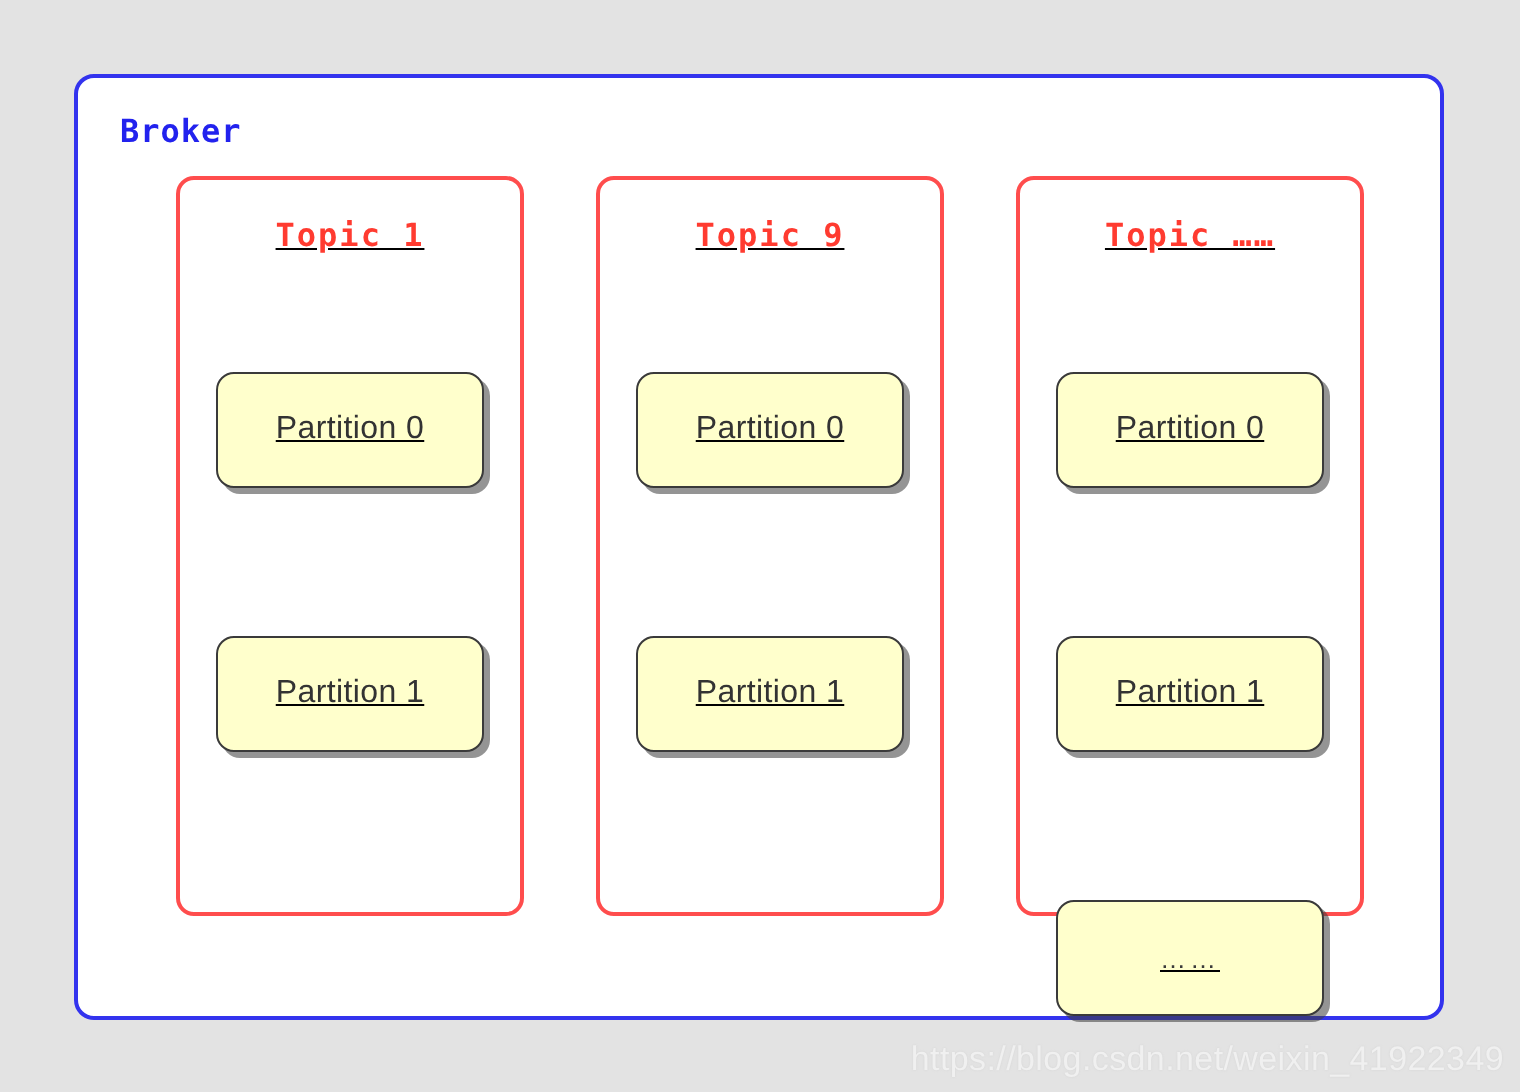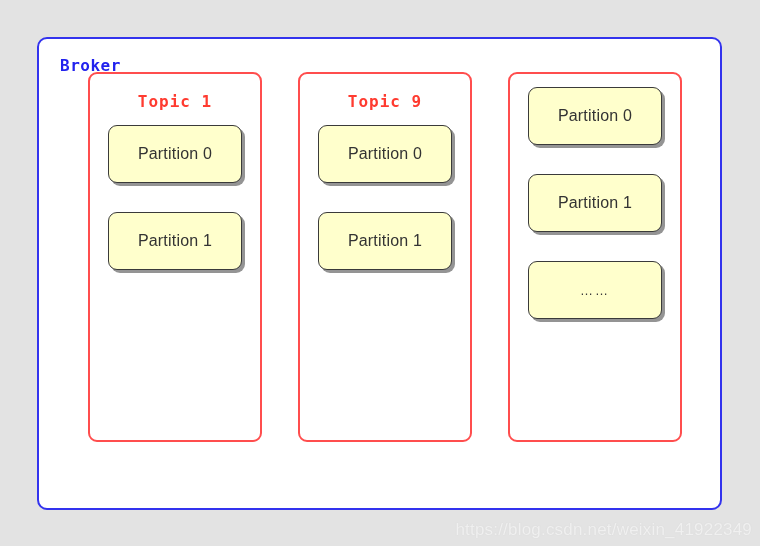--- a/index.html
+++ b/index.html
@@ -42,25 +42,26 @@
     font-size: 16px;
     font-weight: bold;
     letter-spacing: 0.5px;
     white-space: nowrap;
   }
 
   
   .topics-row {
     position: absolute;
     left: 49px;
-    top: 33px;
+    top: 49px;
     width: 594px;
     height: 370px;
     display: flex;
     justify-content: space-between;
+    text-decoration: underline;
   }
 
   .topic-box {
     position: relative;
     width: 174px;
     height: 370px;
     box-sizing: border-box;
     background: #ffffff;
     border: 2px solid #ff4d4d;
     border-radius: 9px;
@@ -99,20 +100,21 @@
     box-shadow: 3px 3px 0 rgba(60, 60, 60, 0.55);
     display: flex;
     align-items: center;
     justify-content: center;
     margin-bottom: 29px;
     color: #333333;
     font-family: "Liberation Sans", sans-serif;
     font-size: 16px;
     letter-spacing: 0.2px;
     white-space: nowrap;
+    margin-top: 45px;
   }
 
   .partition-box.ellipsis-box {
     font-size: 13px;
     letter-spacing: 2px;
     color: #3a3a3a;
   }
 
   
   .watermark {
@@ -148,20 +150,21 @@
 
       <div class="topic-box">
         <div class="topic-title">Topic 9</div>
         <div class="partitions">
           <div class="partition-box">Partition 0</div>
           <div class="partition-box">Partition 1</div>
         </div>
       </div>
 
       <div class="topic-box">
+        <div class="topic-title">Topic ……</div>
         <div class="partitions">
           <div class="partition-box">Partition 0</div>
           <div class="partition-box">Partition 1</div>
           <div class="partition-box ellipsis-box">……</div>
         </div>
       </div>
 
     </div>
   </div>
 

